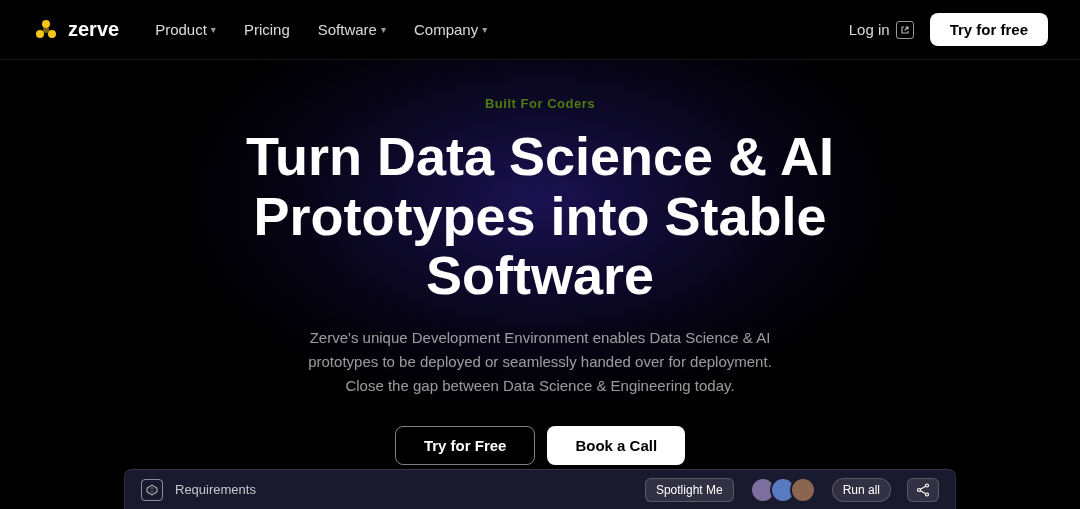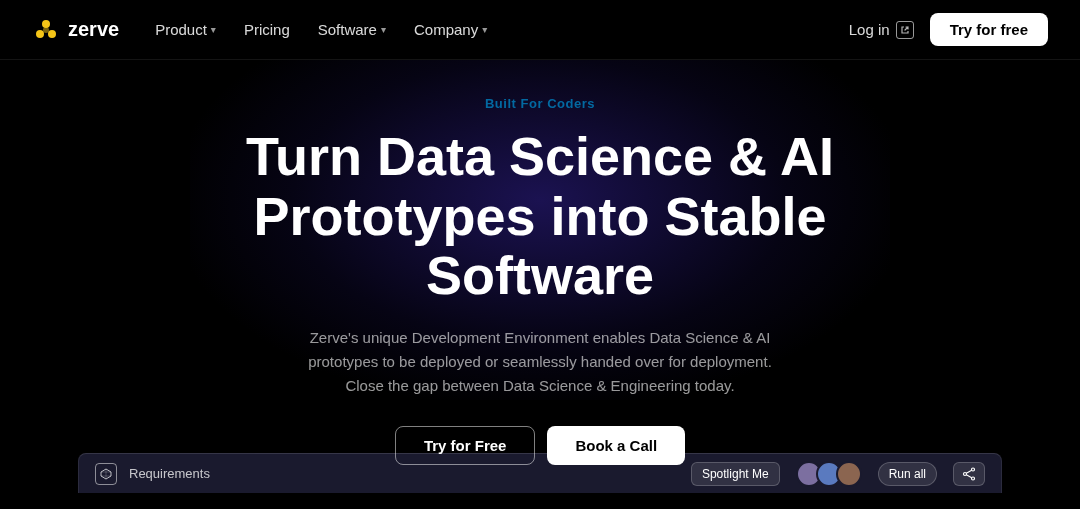--- a/index.html
+++ b/index.html
@@ -138,21 +138,21 @@
       transform: translateX(-50%);
       width: 700px;
       height: 400px;
       background: radial-gradient(ellipse at center, rgba(60, 40, 180, 0.45) 0%, rgba(30,20,100,0.2) 50%, transparent 75%);
       pointer-events: none;
     }
 
     .hero-tag {
       font-size: 13px;
       font-weight: 600;
-      color: #0369a1;
+      color: #4d7c0f;
       letter-spacing: 0.04em;
       margin-bottom: 16px;
       position: relative;
       z-index: 1;
     }
 
     .hero-title {
       font-size: 54px;
       font-weight: 800;
       line-height: 1.1;
@@ -199,24 +199,24 @@
       border-radius: 8px;
       padding: 10px 28px;
       font-size: 15px;
       font-weight: 600;
       cursor: pointer;
     }
 
     
     .ide-bar {
       position: absolute;
-      bottom: 16px;
+      bottom: 0;
       left: 50%;
       transform: translateX(-50%);
-      width: 924px;
+      width: 832px;
       height: 40px;
       background: #1a1a2e;
       border-radius: 8px 8px 0 0;
       display: flex;
       align-items: center;
       justify-content: space-between;
       padding: 0 16px;
       border-top: 1px solid rgba(255,255,255,0.12);
       border-left: 1px solid rgba(255,255,255,0.08);
       border-right: 1px solid rgba(255,255,255,0.08);

